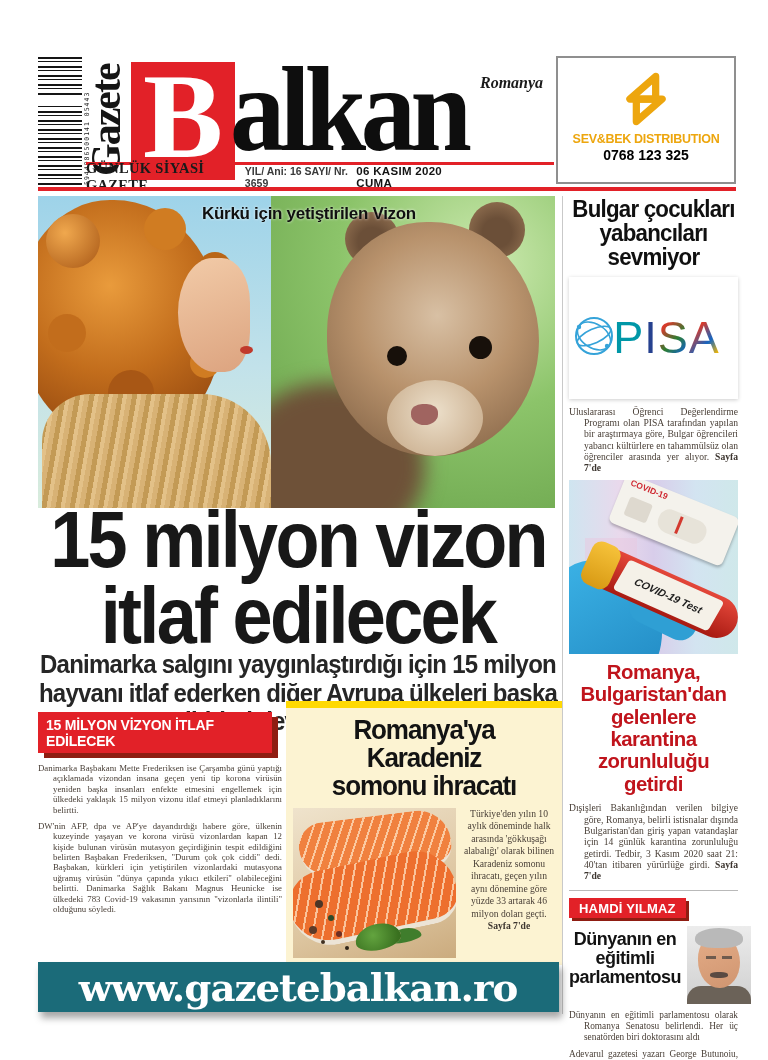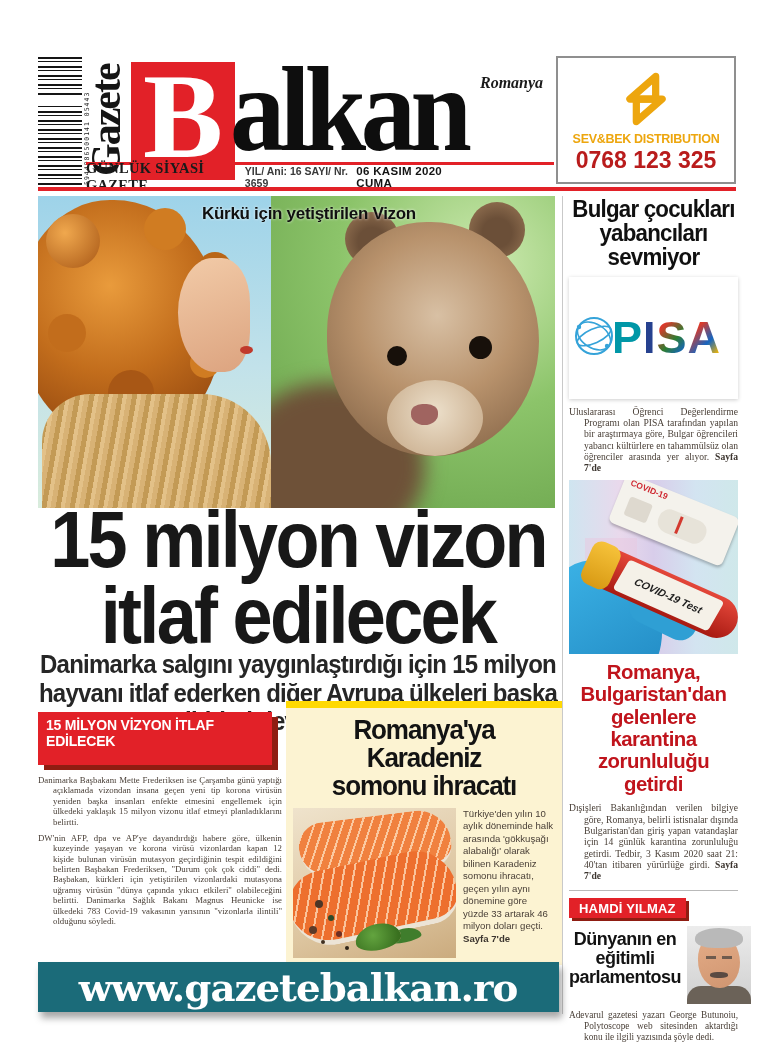--- a/index.html
+++ b/index.html
@@ -40,21 +40,21 @@
     color:#1a1a1a; letter-spacing:0.3px; }
   .issue-info { font-size:10.5px; font-weight:bold; color:#3a3a3a; }
   .date { font-size:11.5px; font-weight:800; color:#141414; letter-spacing:0.3px; }
   .rule-thick { left:38px; top:187px; width:698px; height:4px; background:#e22128; }
 
   .dist-box { left:556px; top:56px; width:180px; height:128px; background:#fff;
     border:2px solid #8f8f8f; text-align:center; padding-top:12px; }
   .dist-name { font-size:12.5px; font-weight:800; color:#eda60e; letter-spacing:-0.3px; }
   .dist-url { display:inline-block; margin-top:2px; font-size:15px; font-weight:800;
     color:#1144cc; text-decoration:underline; }
-  .dist-phone { margin-top:1px; font-size:23px; font-weight:800; color:#b91c1c; }
+  .dist-phone { margin-top:1px; font-size:14px; font-weight:800; color:#000000; }
 
   
   .hero { left:38px; top:196px; width:517px; height:312px; overflow:hidden; }
   .hero-left { position:absolute; left:0; top:0; width:233px; height:312px; overflow:hidden;
     background:linear-gradient(180deg,#9ed3e9 0%,#c2e2ea 55%,#d9ecdc 100%); }
   .hair-main { position:absolute; left:-20px; top:4px; width:204px; height:244px;
     background:radial-gradient(circle at 45% 35%, #e99b3c 0%, #c26d1c 45%, #93470f 85%);
     border-radius:46% 54% 48% 52%; }
   .curl { position:absolute; left:8px; top:18px; width:54px; height:54px; border-radius:50%;
     background:radial-gradient(circle at 35% 35%, #f0a84e, #a85715);
@@ -99,21 +99,21 @@
     font-weight:700; font-size:25px; line-height:1.14; letter-spacing:-0.8px; color:#262626;
     transform:scaleX(0.96); transform-origin:center top; }
 
   
   .serif-body { font-family:"Liberation Serif", serif; font-size:8.8px; line-height:1.18;
     color:#4a4038; text-align:justify; padding-left:15px; text-indent:-15px; margin-bottom:6px; }
   .page-ref { font-weight:bold; color:#3c352f; }
 
   .col-left { left:38px; top:710px; width:244px; height:250px; overflow:hidden; }
   .red-bar { background:#e22128; color:#fff; font-weight:800; font-size:14px;
-    letter-spacing:-0.2px; padding:5px 8px 16px; margin:2px 10px 10px 0;
+    letter-spacing:-0.2px; padding:5px 8px 4px; margin:2px 10px 10px 0;
     box-shadow:6px 5px 0 #8f1d12; }
 
   .col-mid { left:286px; top:701px; width:276px; height:264px;
     background:#fcf3d2; border-top:7px solid #ffd903; padding:6px 7px; }
   .mid-title { text-align:center; font-weight:800; font-size:28px; line-height:1.0;
     letter-spacing:-1.2px; color:#131313; transform:scaleX(0.93); transform-origin:center top;
     margin:2px 0 8px; }
   .mid-row { display:flex; gap:7px; }
   .salmon-art { position:relative; width:163px; height:150px; flex:none; overflow:hidden;
     background:linear-gradient(160deg,#efe3cc 0%,#dcc49e 65%,#cbab7e 100%); }
@@ -126,33 +126,33 @@
     background:repeating-linear-gradient(112deg,#ed6f2e 0 8px,#fac39a 8px 10px);
     border-bottom:5px solid #ece4d6; }
   .basil { position:absolute; left:62px; top:116px; width:46px; height:26px;
     background:radial-gradient(circle at 40% 40%, #63a43f, #39701f 80%);
     border-radius:50% 50% 50% 50%/60% 60% 40% 40%; transform:rotate(-12deg);
     box-shadow:26px 4px 0 -6px #3f7d2c; }
   .peppercorns { position:absolute; left:22px; top:92px; width:8px; height:8px;
     border-radius:50%; background:#4a3526;
     box-shadow:12px 14px 0 -1px #2e4a2a, -6px 26px 0 0 #5c3a28, 4px 38px 0 -2px #403020,
       20px 30px 0 -1px #6b2f24, 28px 44px 0 -2px #2e2418; }
-  .mid-text { flex:1; font-family:Liberation Sans, sans-serif; font-size:9.6px; line-height:1.3;
-    color:#4a4038; text-align:left; }
+  .mid-text { flex:1; font-family:Liberation Serif, serif; font-size:9.6px; line-height:1.3;
+    color:#4a4038; text-align:center; }
 
   
   .vline { left:562px; top:196px; width:1px; height:818px; background:#c9c9c9; }
   .sidebar { left:569px; top:198px; width:169px; }
   .sb-title { text-align:center; font-weight:800; font-size:23px; line-height:1.04;
     letter-spacing:-0.8px; color:#101010; transform:scaleX(0.97); transform-origin:center top; }
   .sb-title span, .sb2-title span, .hamdi-title span { display:block; }
   .pisa-box { position:relative; margin-top:7px; height:122px; background:#fff;
     box-shadow:0 1px 4px rgba(0,0,0,0.2); display:flex; align-items:center; justify-content:center; }
   .pisa-globe { position:absolute; left:2px; top:36px; }
-  .pisa-letters { margin-left:26px; font-size:45px; font-weight:700; letter-spacing:1px; }
+  .pisa-letters { margin-left:26px; font-size:45px; font-weight:400; letter-spacing:1px; }
   .pl-p { color:#0097a7; }
   .pl-i { color:#26418f; }
   .pl-s { background:linear-gradient(135deg,#d93a2b 25%,#2e7d32 55%,#1565c0 80%);
     -webkit-background-clip:text; background-clip:text; color:transparent; }
   .pl-a { background:linear-gradient(135deg,#d93a2b 30%,#1565c0 60%,#f2b705 85%);
     -webkit-background-clip:text; background-clip:text; color:transparent; }
   .sb-body { margin-top:7px; font-size:9.6px; }
 
   .covid-art { position:relative; margin-top:4px; height:174px; overflow:hidden;
     background:linear-gradient(90deg,#cfe5f0 0%,#e9d9ec 30%,#d8cdea 50%,#d3e4f1 75%,#cfe8ea 100%); }
@@ -354,20 +354,21 @@
           <span>parlamentosu</span>
         </div>
         <div class="portrait">
           <div class="p-suit"></div>
           <div class="p-head"></div>
           <div class="p-hair"></div>
           <div class="p-brow"></div>
           <div class="p-stache"></div>
         </div>
       </div>
+      <p class="serif-body hamdi-body"><span>Dünyanın en eğitimli parlamentosu olarak Romanya Senatosu belirlendi. Her üç senatörden biri doktorasını aldı</span></p>
       <p class="serif-body hamdi-body"><span>Adevarul gazetesi yazarı George Butunoiu, Polytoscope web sitesinden aktardığı konu ile ilgili yazısında şöyle dedi.</span> </p>
     </div>
   </div>
 
   <div class="abs footer">
     <span class="footer-text">www.gazetebalkan.ro</span>
   </div>
 
 </div>
 

